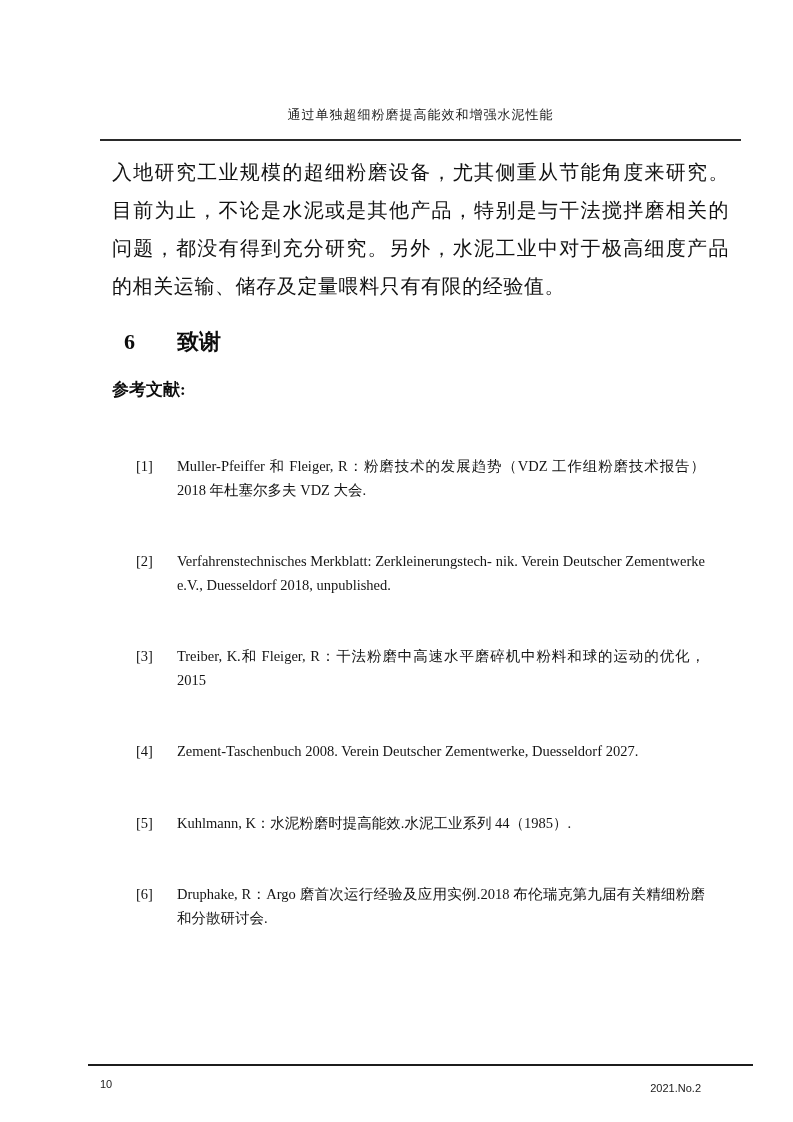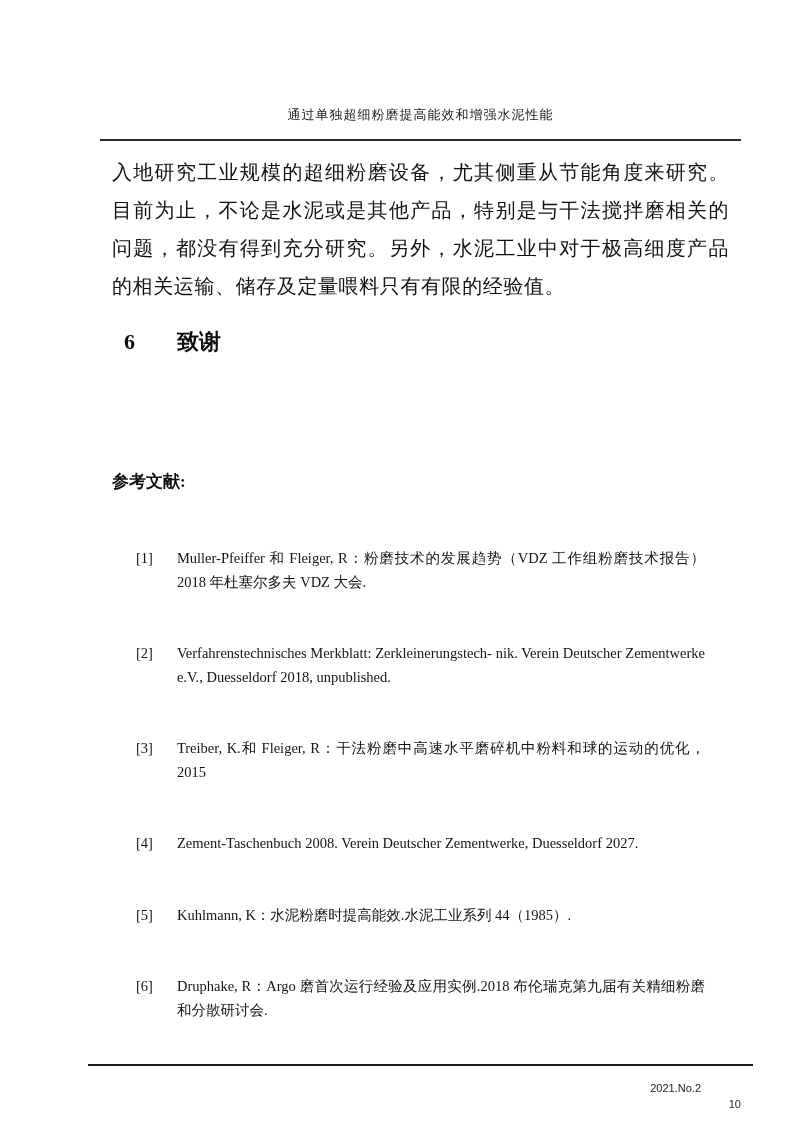--- a/index.html
+++ b/index.html
@@ -46,21 +46,20 @@
     line-height: 26px;
     font-weight: bold;
     color: #0d0d0d;
   }
   .section-number { margin-right: 18px; }
 
   .para-2 { text-indent: 31px; }
 
   
   .refs-heading {
-    margin-top: 92px;
     font-size: 17px;
     line-height: 22px;
     font-weight: bold;
     color: #0d0d0d;
   }
   .ref-list {
     list-style: none;
     margin-top: 6px;
     font-size: 14.5px;
     line-height: 23.5px;
@@ -77,22 +76,22 @@
     right: 64px;
     top: 1040px;
     height: 24px;
     border-top: 2px solid #1c1c1c;
     font-family: "Liberation Sans", "DejaVu Sans", sans-serif;
     font-size: 11px;
     color: #1a1a1a;
   }
   .footer-page-number {
     position: absolute;
-    top: 20px; left: 0; right: 0;
-    text-align: right;
+    top: 0; left: 0; right: 0;
+    text-align: left;
   }
   .footer-issue {
     position: absolute;
     top: 4px;
     right: 40px;
   }
 </style>
 </head>
 <body>
 

